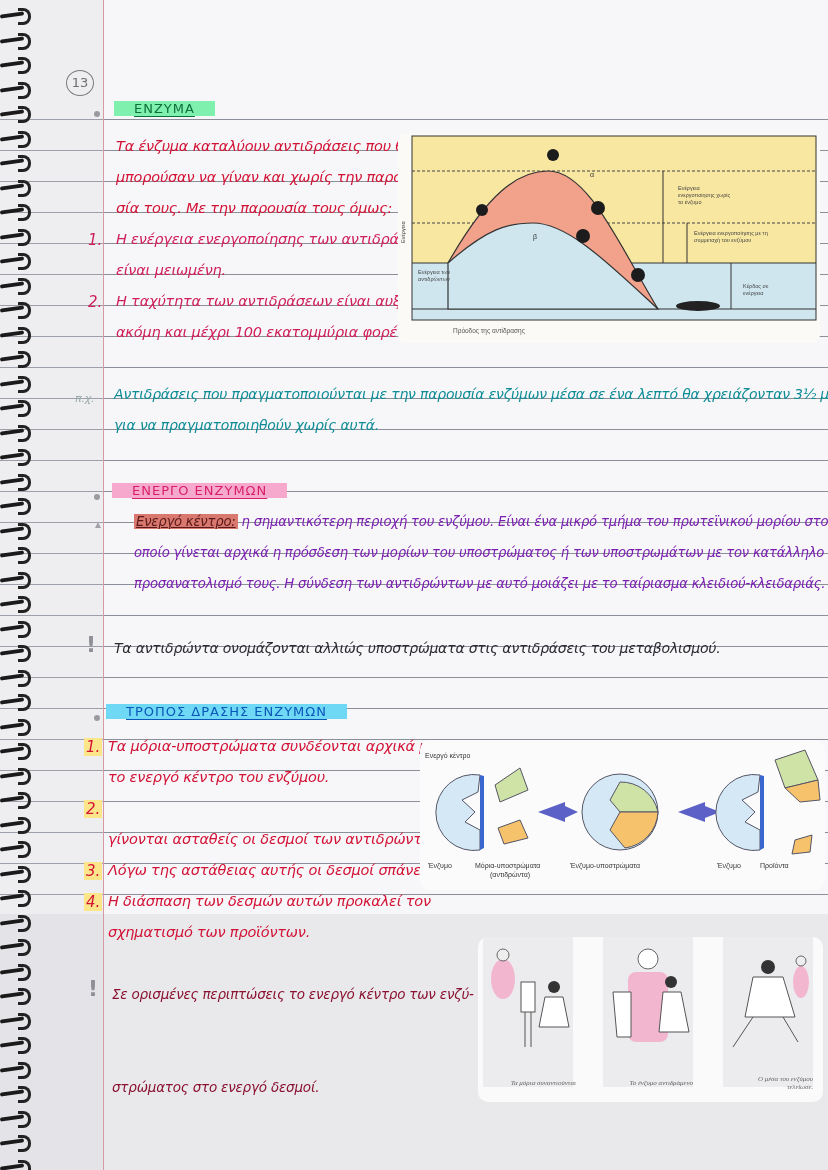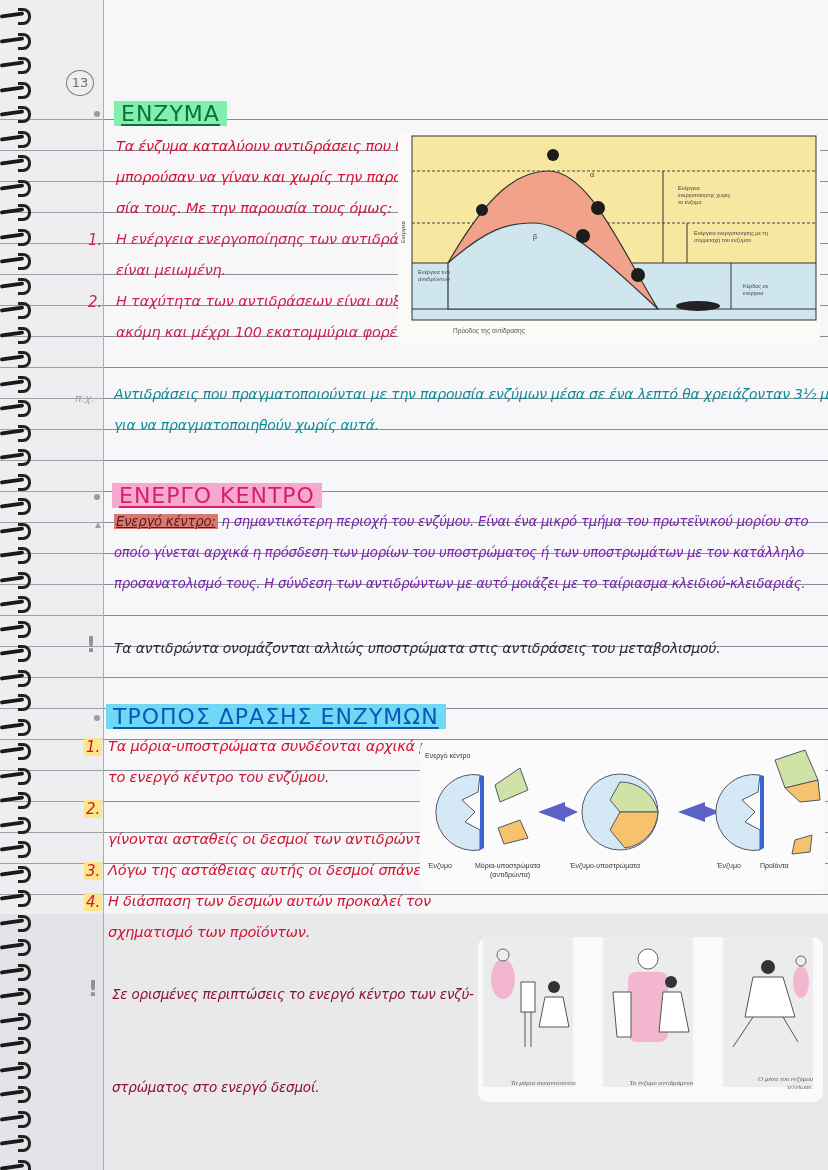--- a/index.html
+++ b/index.html
@@ -21,30 +21,30 @@
   .ring { position: absolute; left: 0; width: 30px; height: 9px; }
   .ring::before { content: ""; position: absolute; left: 0; top: 3px; width: 24px; height: 4px; background: #1a1a1a; border-radius: 2px; transform: rotate(-8deg); }
   .ring::after { content: ""; position: absolute; left: 18px; top: -2px; width: 10px; height: 11px; border: 3px solid #222; border-left: none; border-radius: 0 8px 8px 0; }
 
   .page-num { position: absolute; left: 66px; top: 70px; width: 28px; height: 26px; border: 1.5px solid #7a7a7a; border-radius: 50%; font-size: 13px; color: #6f6f6f; text-align: center; line-height: 23px; }
 
   .bullet { position: absolute; width: 6px; height: 6px; border-radius: 50%; background: #9a9aa0; }
   .tri { position: absolute; width: 0; height: 0; border-left: 3px solid transparent; border-right: 3px solid transparent; border-bottom: 6px solid #a0a0a8; }
   .excl { position: absolute; font-size: 22px; color: #8f8f97; font-weight: bold; }
 
-  .heading { position: absolute; font-size: 22px; letter-spacing: 1px; padding: 0 7px; text-decoration: underline; text-underline-offset: 3px; white-space: nowrap; font-family: "DejaVu Sans", sans-serif; }
+  .heading { position: absolute; font-size: 13px; letter-spacing: 1px; padding: 0 20px; text-decoration: underline; text-underline-offset: 3px; white-space: nowrap; font-family: "DejaVu Sans", sans-serif; }
   .h-enzyme { color: #0f6f3a; background: #7ff0ae; }
   .h-active { color: #d81e6a; background: #f7a9cd; }
   .h-mech { color: #0a57b8; background: #6fd8f4; }
 
   .hand { position: absolute; font-family: "DejaVu Sans", sans-serif; font-size: 14.5px; font-style: italic; white-space: nowrap; letter-spacing: -0.2px; }
   .red { color: #d21336; }
   .pink { color: #cf1f58; }
   .teal { color: #0e8c96; }
-  .purple { color: #7a1fb0; }
+  .purple { color: #7a1fb0; margin-left: 20px; }
   .black { color: #2a2a30; }
   .maroon { color: #8a1230; }
   .num { position: absolute; font-family: "DejaVu Sans", sans-serif; font-size: 15px; font-style: italic; }
   .num-hl { background: #fde68a; padding: 0 2px; }
   .label-hl { background: #d9786f; color: #5a1a1a; padding: 0 2px; text-decoration: underline; }
 
   
   .fig1 { position: absolute; left: 398px; top: 133px; width: 422px; height: 210px; background: #fbfaf6; border-radius: 8px; }
   .fig2 { position: absolute; left: 420px; top: 740px; width: 405px; height: 150px; background: #fbfbfb; border-radius: 10px; }
   .fig3 { position: absolute; left: 478px; top: 937px; width: 345px; height: 165px; background: #fafafa; border-radius: 10px; }
@@ -157,21 +157,21 @@
     <div class="figlbl-sm" style="left:296px;top:97px;width:80px">Ενέργεια ενεργοποίησης με τη συμμετοχή του ενζύμου</div>
     <div class="figlbl-sm" style="left:345px;top:150px;width:45px">Κέρδος σε ενέργεια</div>
     <div class="figlbl" style="left:55px;top:194px;font-size:6.5px;color:#555">Πρόοδος της αντίδρασης</div>
   </div>
 
   <div class="hand" style="left:75px;top:392px;font-size:11px;color:#9aa">π.χ.</div>
   <div class="hand teal" style="left:114px;top:386px;font-size:14px">Αντιδράσεις που πραγματοποιούνται με την παρουσία ενζύμων μέσα σε ένα λεπτό θα χρειάζονταν 3½ μήνες</div>
   <div class="hand teal" style="left:114px;top:417px;font-size:14px">για να πραγματοποιηθούν χωρίς αυτά.</div>
 
   <div class="bullet" style="left:94px;top:494px"></div>
-  <div class="heading h-active" style="left:112px;top:483px">ΕΝΕΡΓΟ ΚΕΝΤΡΟ</div>
+  <div class="heading h-active" style="left:112px;top:483px">ΕΝΕΡΓΟ ΕΝΖΥΜΩΝ</div>
 
   <div class="tri" style="left:95px;top:522px"></div>
   <div class="hand purple" style="left:114px;top:514px;font-size:13.2px">
     <span class="label-hl">Ενεργό κέντρο:</span>
     <span>η σημαντικότερη περιοχή του ενζύμου. Είναι ένα μικρό τμήμα του πρωτεϊνικού μορίου στο</span>
   </div>
   <div class="hand purple" style="left:114px;top:545px;font-size:13.2px">οποίο γίνεται αρχικά η πρόσδεση των μορίων του υποστρώματος ή των υποστρωμάτων με τον κατάλληλο</div>
   <div class="hand purple" style="left:114px;top:576px;font-size:13.2px">προσανατολισμό τους. Η σύνδεση των αντιδρώντων με αυτό μοιάζει με το ταίριασμα κλειδιού-κλειδαριάς.</div>
 
   <div class="excl" style="left:86px;top:632px">!</div>

